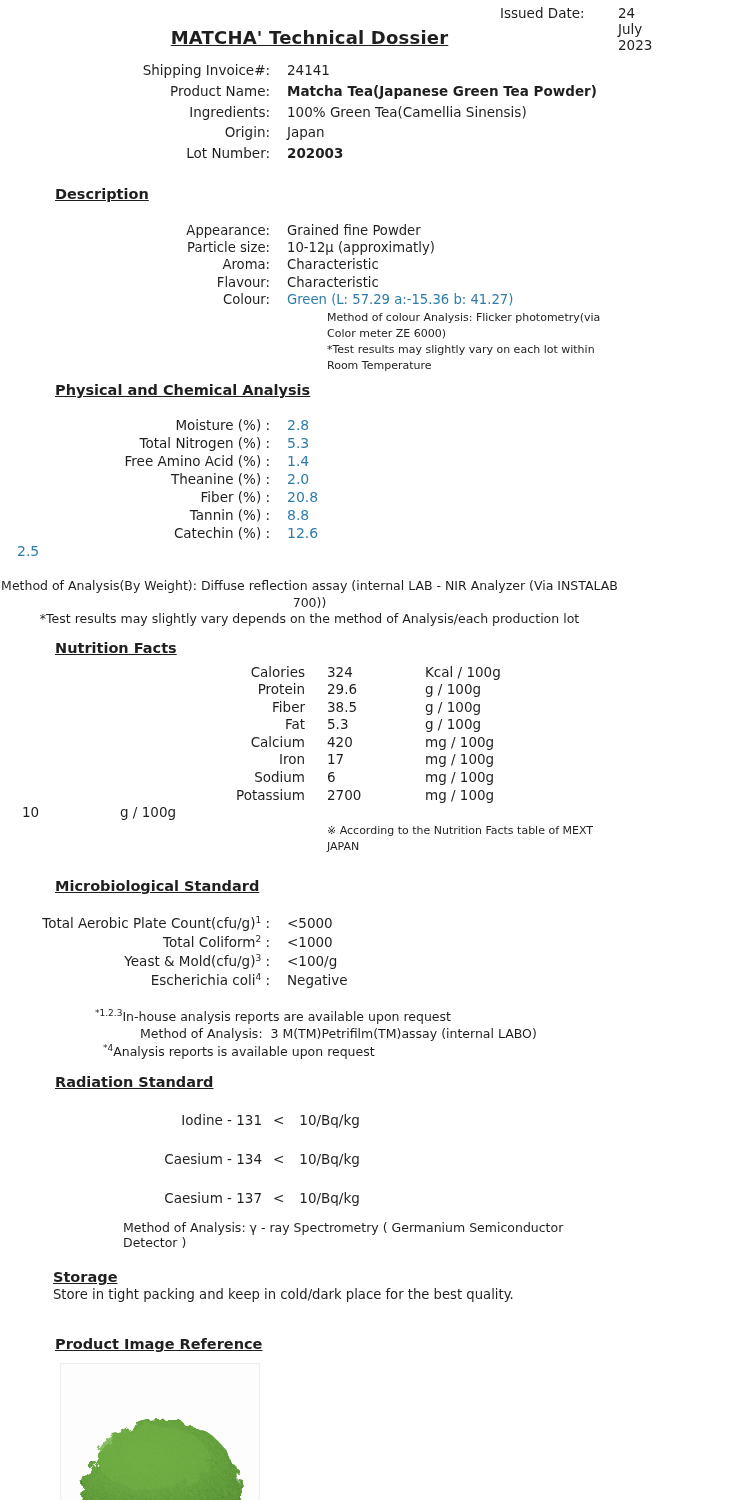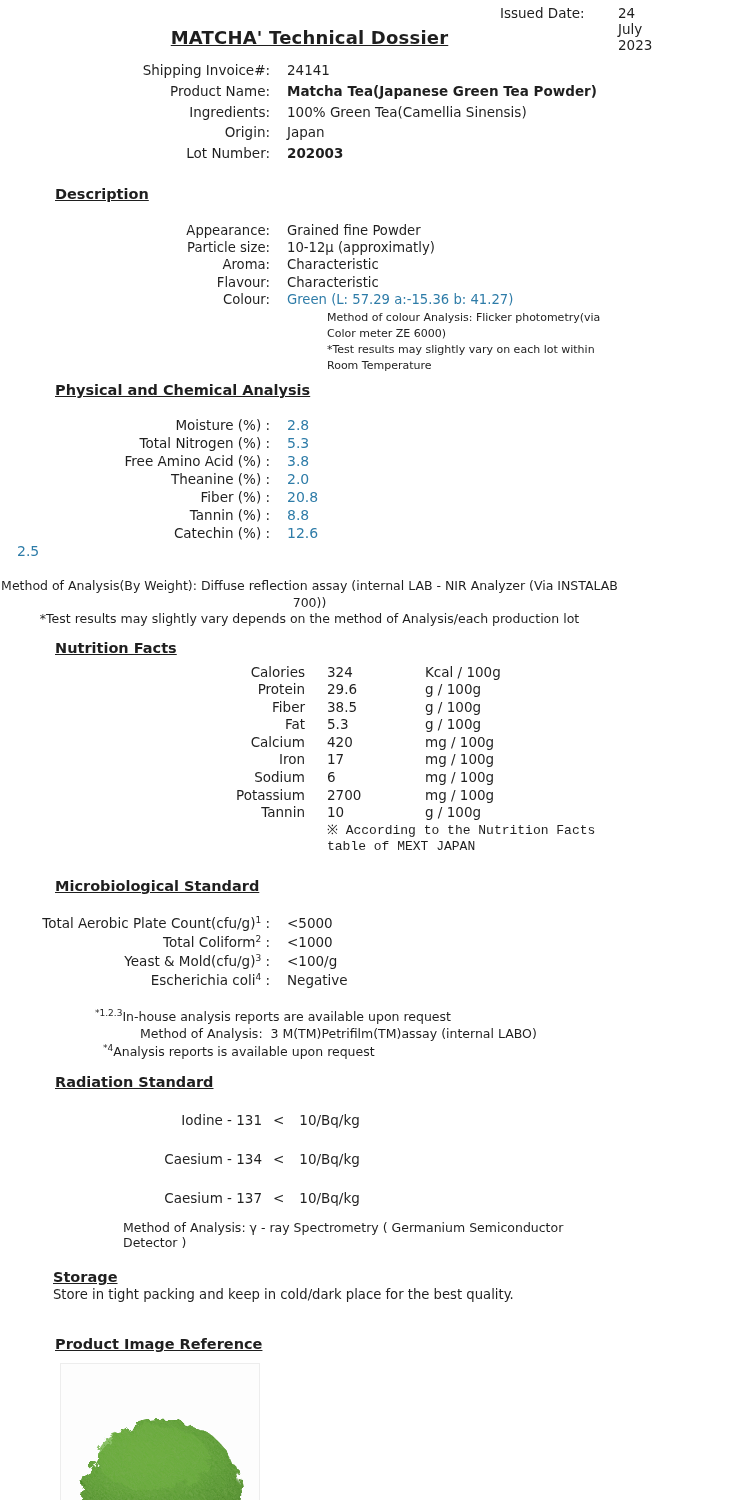--- a/index.html
+++ b/index.html
@@ -44,21 +44,21 @@
   .phys-block .kv-value { font-size: 14px; }
   .center-note { text-align: center; font-size: 12.5px; line-height: 16.5px; }
   .phys-notes { margin-top: 18px; }
 
   
   .nut-block { margin-top: 8px; font-size: 13.5px; }
   .nut-row { display: flex; line-height: 17.6px; }
   .nut-label { width: 305px; text-align: right; flex: none; }
   .nut-value { margin-left: 22px; width: 98px; flex: none; }
   .nut-unit { flex: none; }
-  .nut-footnote { margin-left: 327px; font-size: 13px; line-height: 16px; margin-top: 1px; font-family: Liberation Mono, monospace; }
+  .nut-footnote { margin-left: 327px; font-size: 11px; line-height: 16px; margin-top: 1px; }
 
   
   .micro-block { margin-top: 20px; font-size: 13.5px; }
   .micro-block .kv-row { line-height: 19px; }
   sup.lbl-sup { font-size: 9px; vertical-align: super; line-height: 0; }
   .micro-notes { margin-top: 18px; font-size: 12.5px; line-height: 17.5px; }
   .micro-note-1 { margin-left: 95px; }
   .micro-note-2 { margin-left: 140px; }
   .micro-note-3 { margin-left: 103px; }
   .note-text { white-space: pre-wrap; }
@@ -158,21 +158,21 @@
     <div class="kv-row">
       <div class="kv-label">Moisture (%) :</div>
       <div class="kv-value blue">2.8</div>
     </div>
     <div class="kv-row">
       <div class="kv-label">Total Nitrogen (%) :</div>
       <div class="kv-value blue">5.3</div>
     </div>
     <div class="kv-row">
       <div class="kv-label">Free Amino Acid (%) :</div>
-      <div class="kv-value blue">3.8</div>
+      <div class="kv-value blue">1.4</div>
     </div>
     <div class="kv-row">
       <div class="kv-label">Theanine (%) :</div>
       <div class="kv-value blue">2.0</div>
     </div>
     <div class="kv-row">
       <div class="kv-label">Fiber (%) :</div>
       <div class="kv-value blue">20.8</div>
     </div>
     <div class="kv-row">
@@ -228,21 +228,20 @@
       <div class="nut-label">Sodium</div>
       <div class="nut-value">6</div>
       <div class="nut-unit">mg / 100g</div>
     </div>
     <div class="nut-row">
       <div class="nut-label">Potassium</div>
       <div class="nut-value">2700</div>
       <div class="nut-unit">mg / 100g</div>
     </div>
     <div class="nut-row">
-      <div class="nut-label">Tannin</div>
       <div class="nut-value">10</div>
       <div class="nut-unit">g / 100g</div>
     </div>
     <div class="nut-footnote">※ According to the Nutrition Facts table of MEXT JAPAN</div>
   </div>
 
   <div class="section-heading mt-micro-heading"><span>Microbiological Standard</span></div>
   <div class="micro-block">
     <div class="kv-row">
       <div class="kv-label"><span>Total Aerobic Plate Count(cfu/g)</span><sup class="lbl-sup">1</sup><span class="note-text"> :</span></div>

